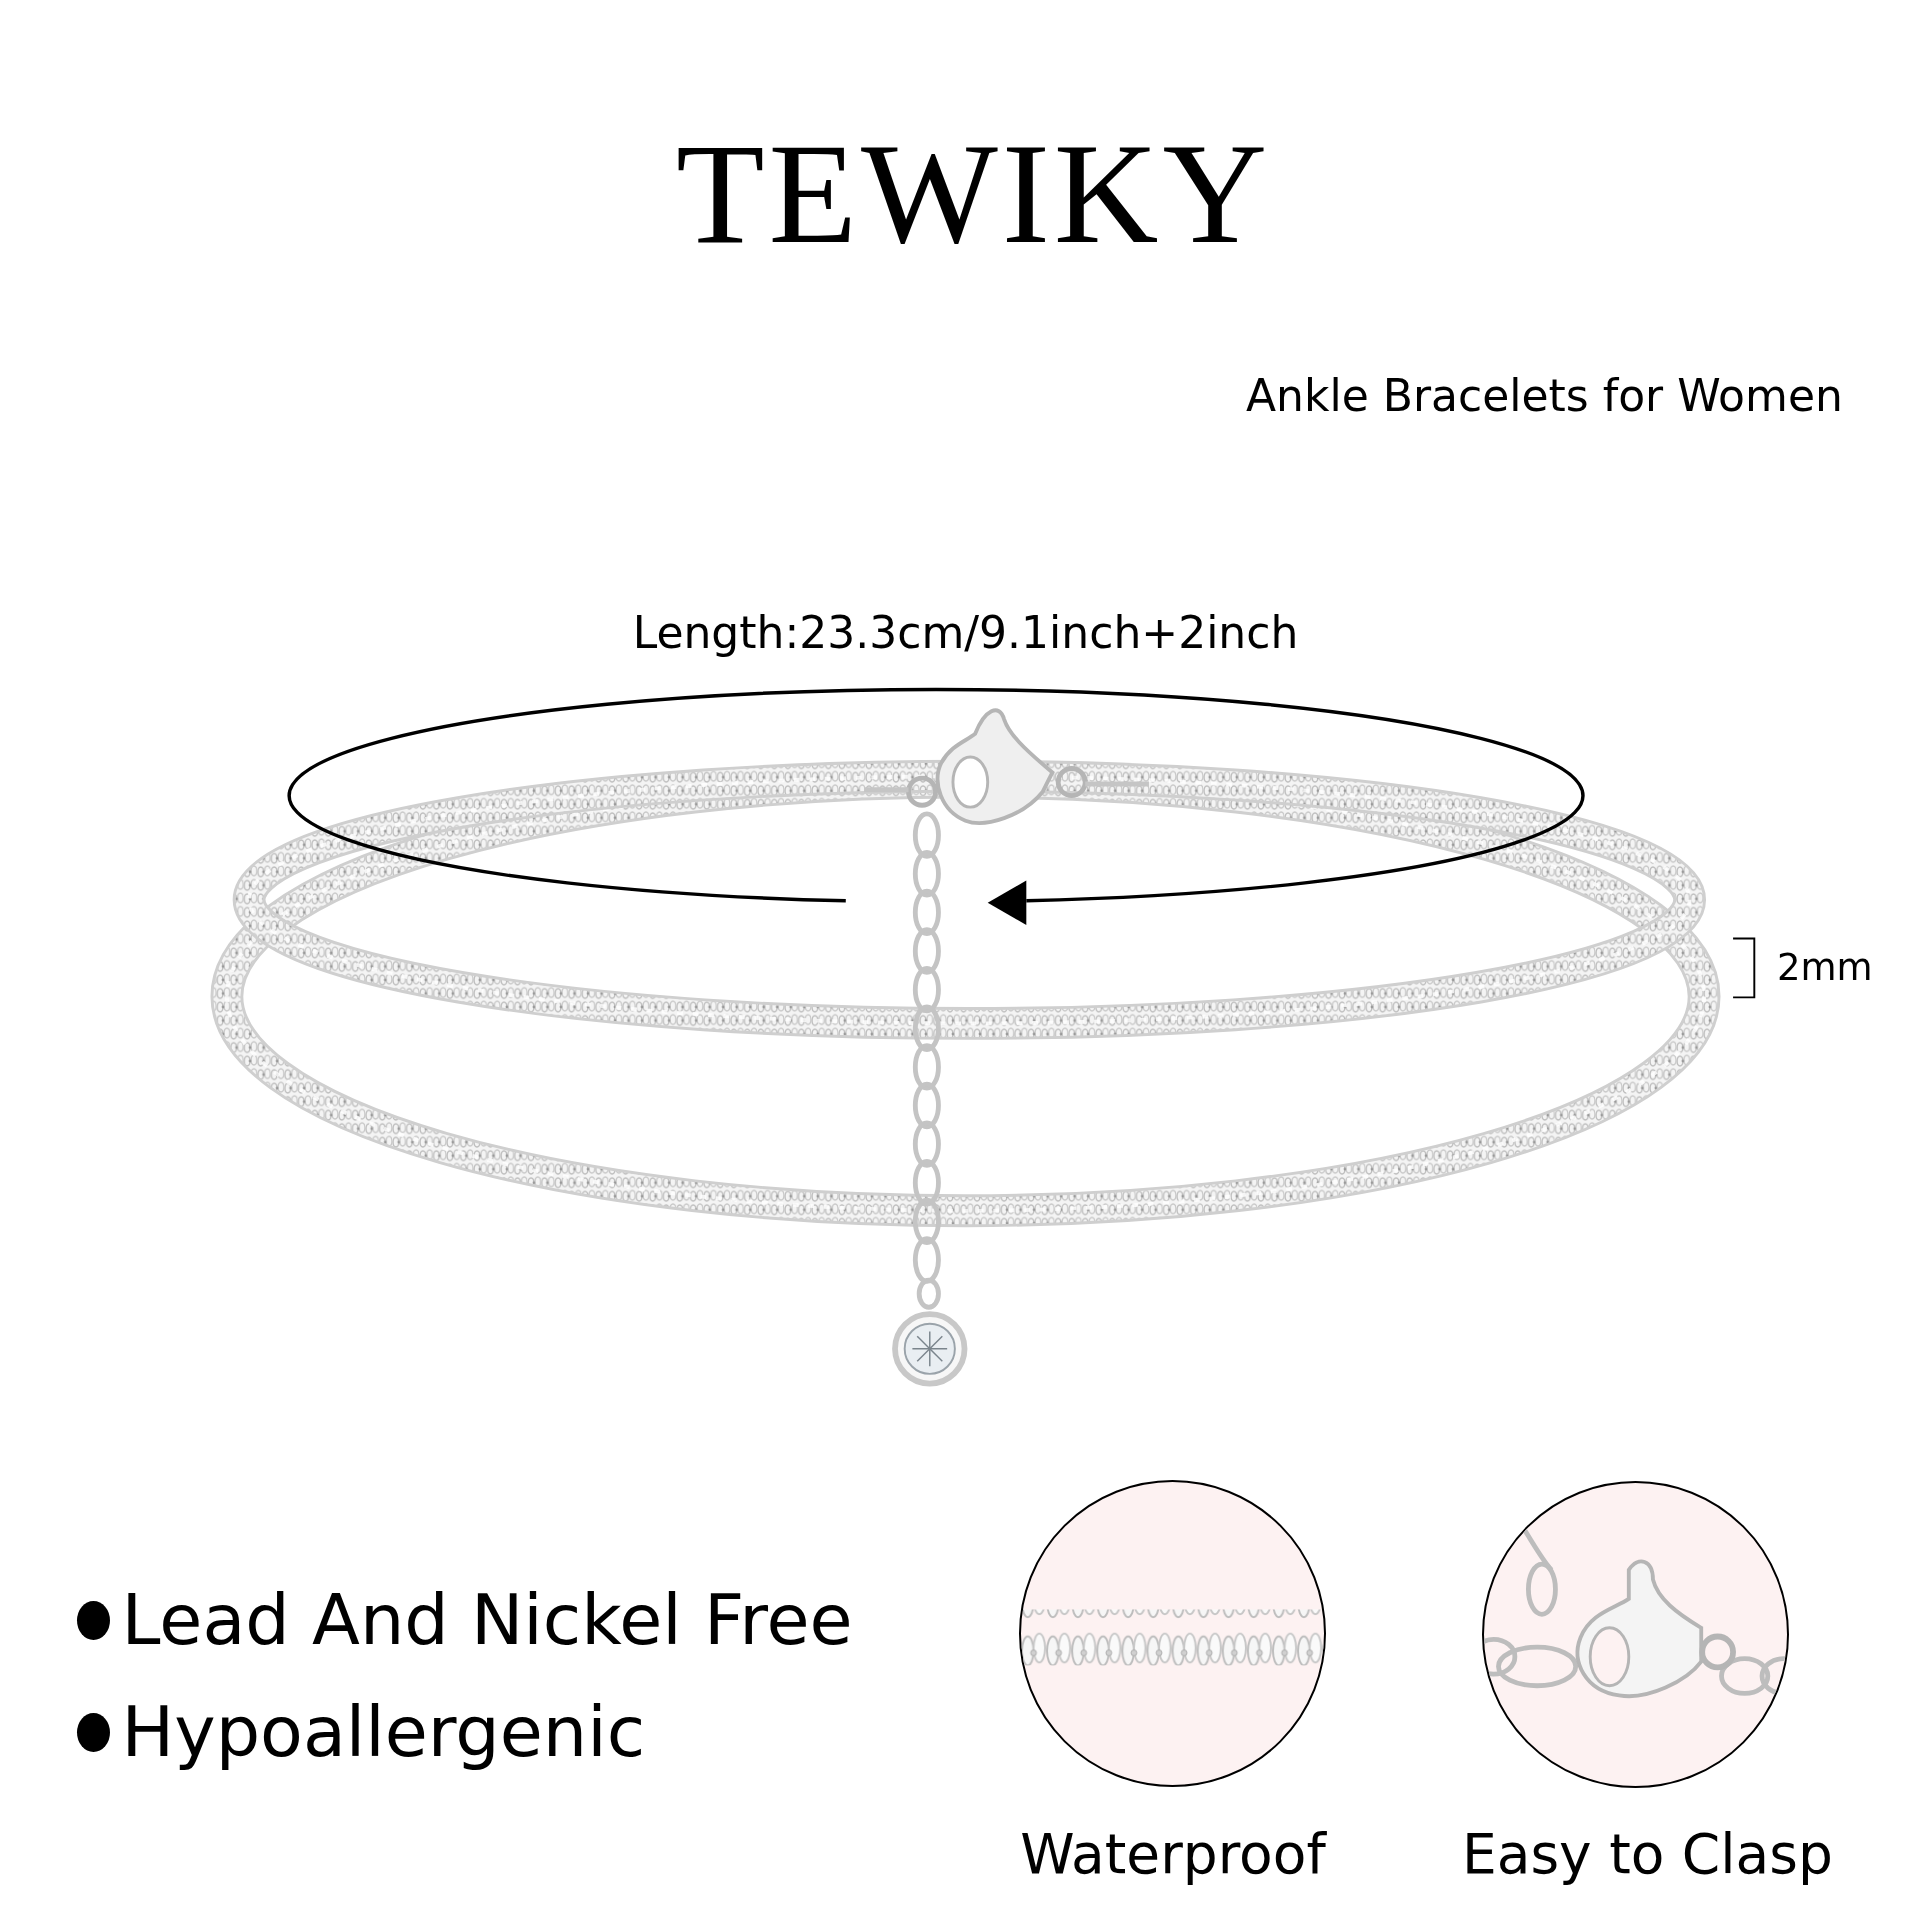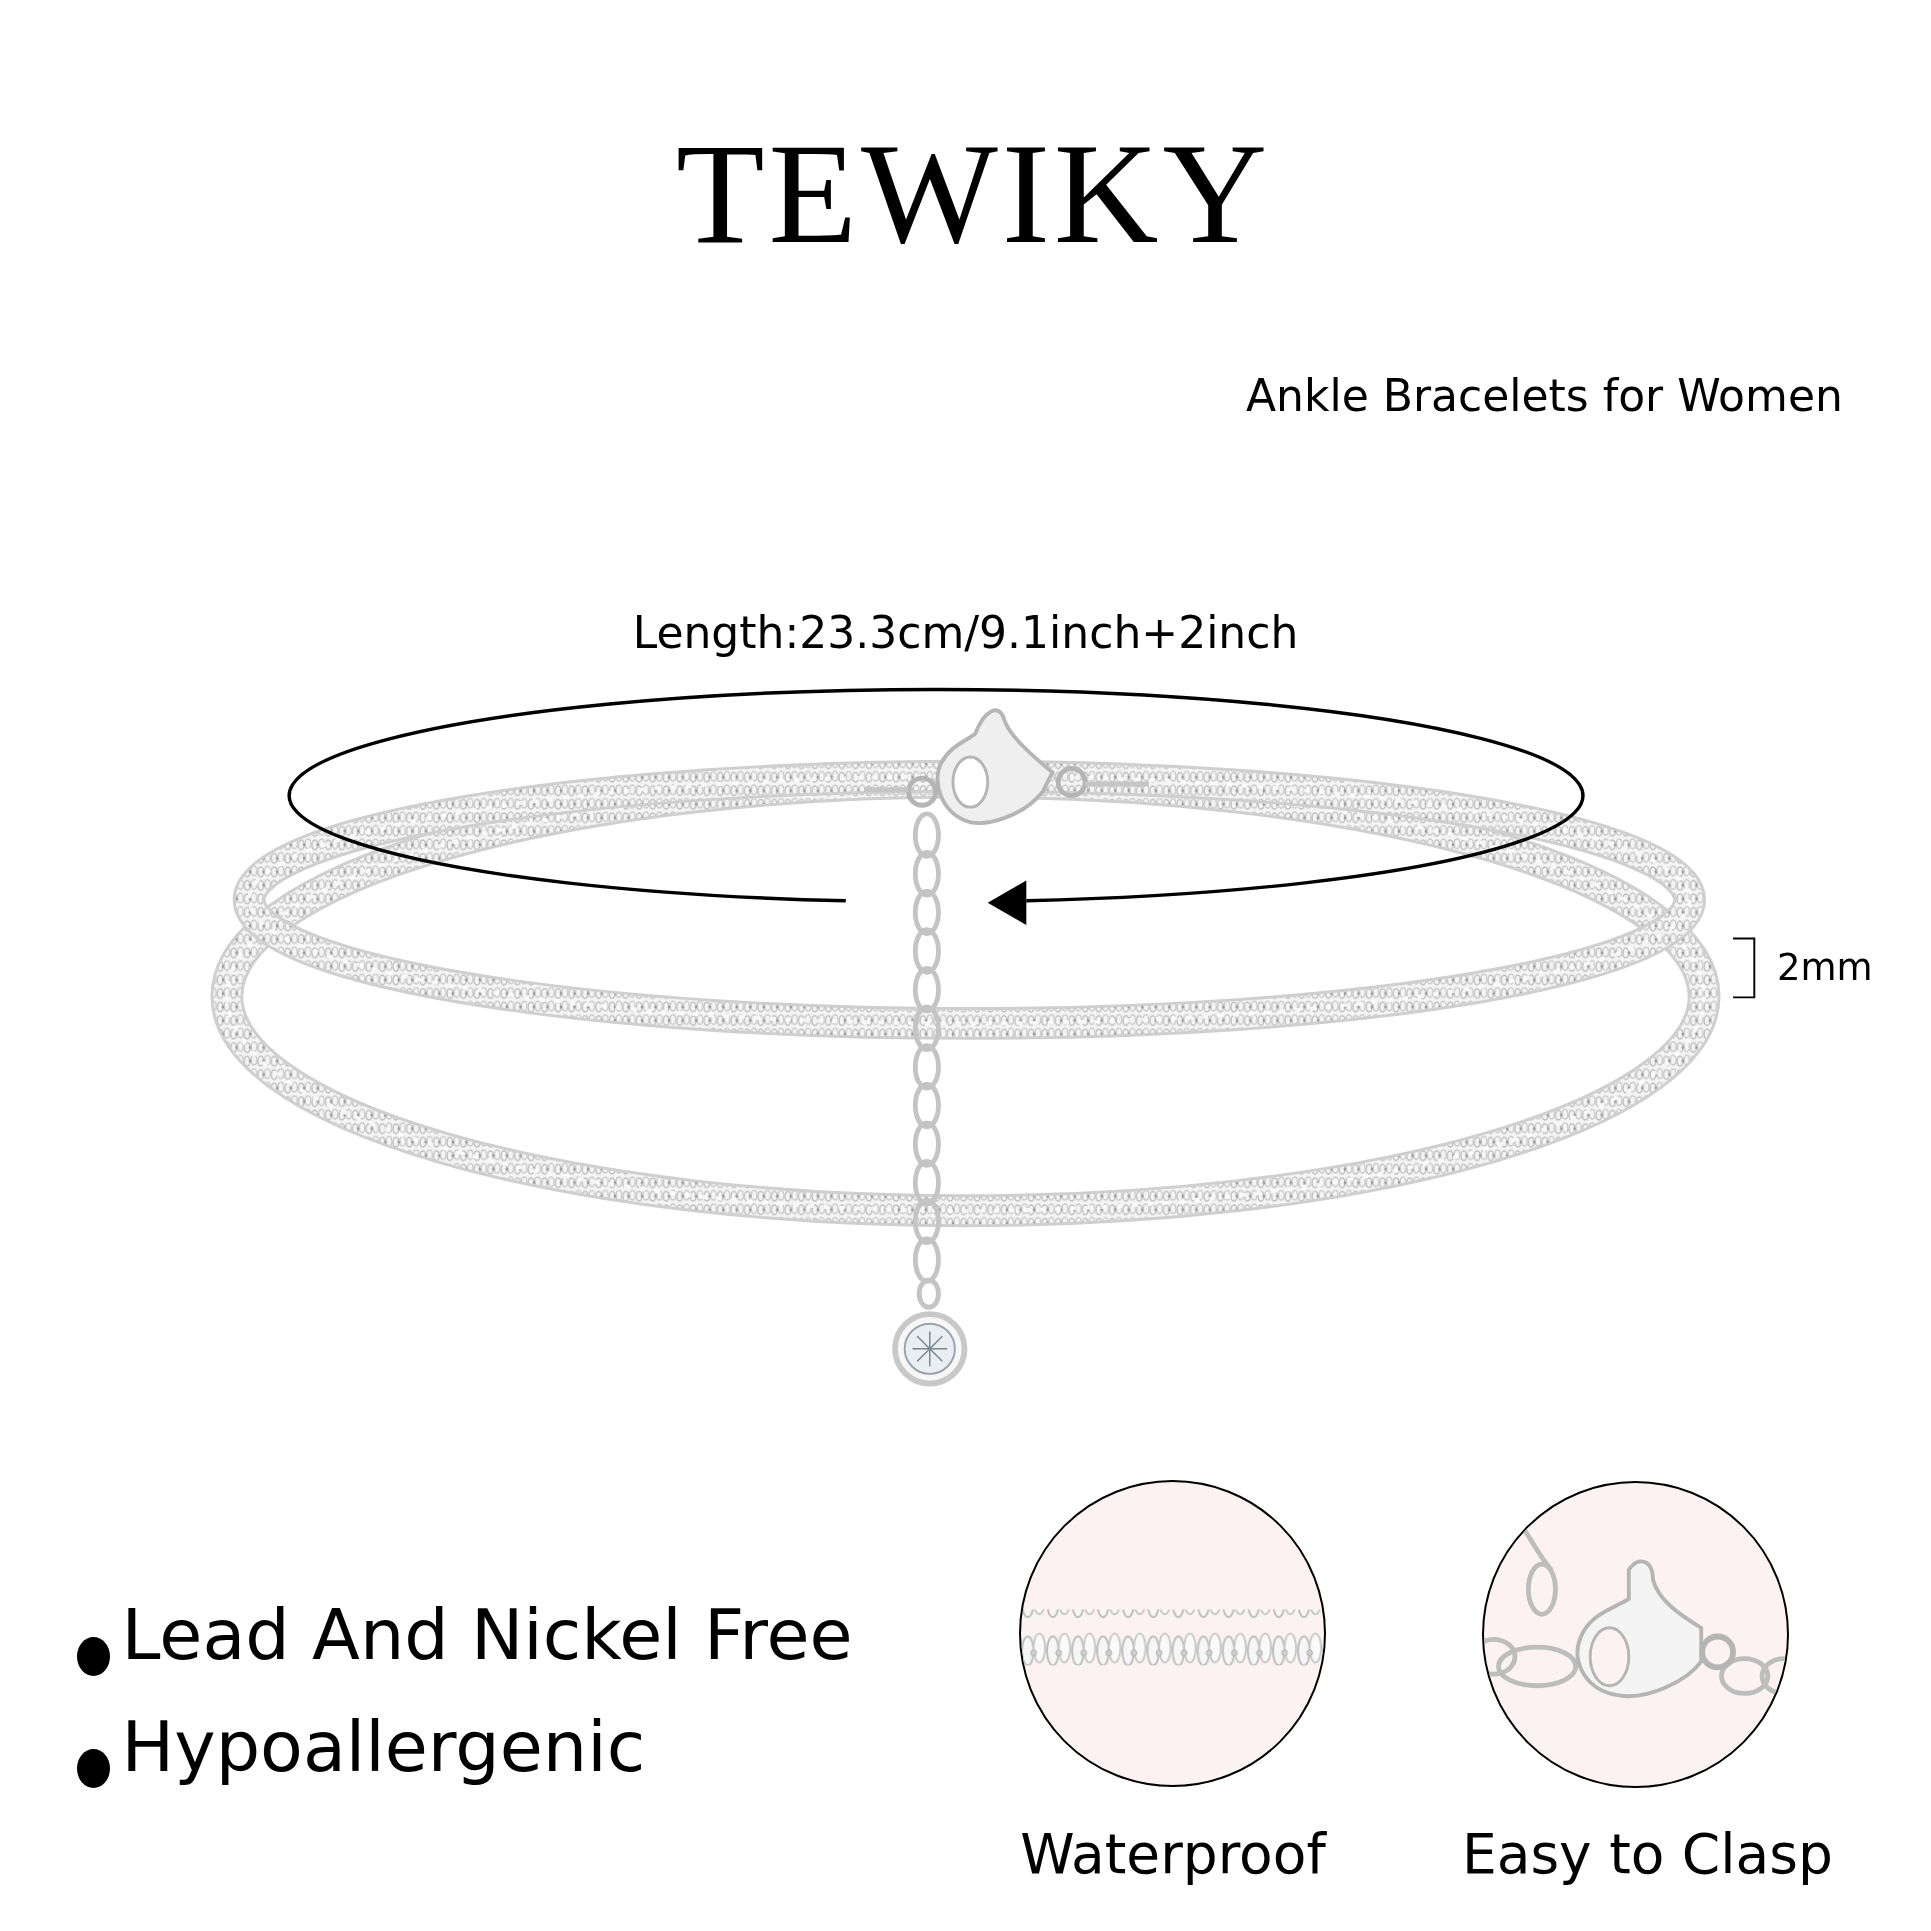--- a/index.html
+++ b/index.html
@@ -21,21 +21,21 @@
     font-size: 44px; line-height: 68px; color: #000; white-space: nowrap;
   }
   .width-label {
     left: 1777px; top: 944px;
     font-family: "DejaVu Sans", "Liberation Sans", sans-serif;
     font-size: 37px; line-height: 48px; color: #000; text-align: right;
   }
   svg.art { position: absolute; left: 0; top: 0; }
   .features { left: 77px; top: 1564px; }
   .feature {
-    display: flex; align-items: flex-end; height: 112px;
+    display: flex; align-items: center; height: 112px;
     font-family: "DejaVu Sans", "Liberation Sans", sans-serif;
     font-size: 70px; color: #000; white-space: nowrap;
   }
   .feature .dot {
     width: 33px; height: 39px; border-radius: 50%; background: #000;
     margin-right: 11.6px; flex: none;
   }
   .badge {
     width: 307px; height: 307px; border-radius: 50%;
     border: 2.9px solid #000; background: #fdf2f2; overflow: hidden;

